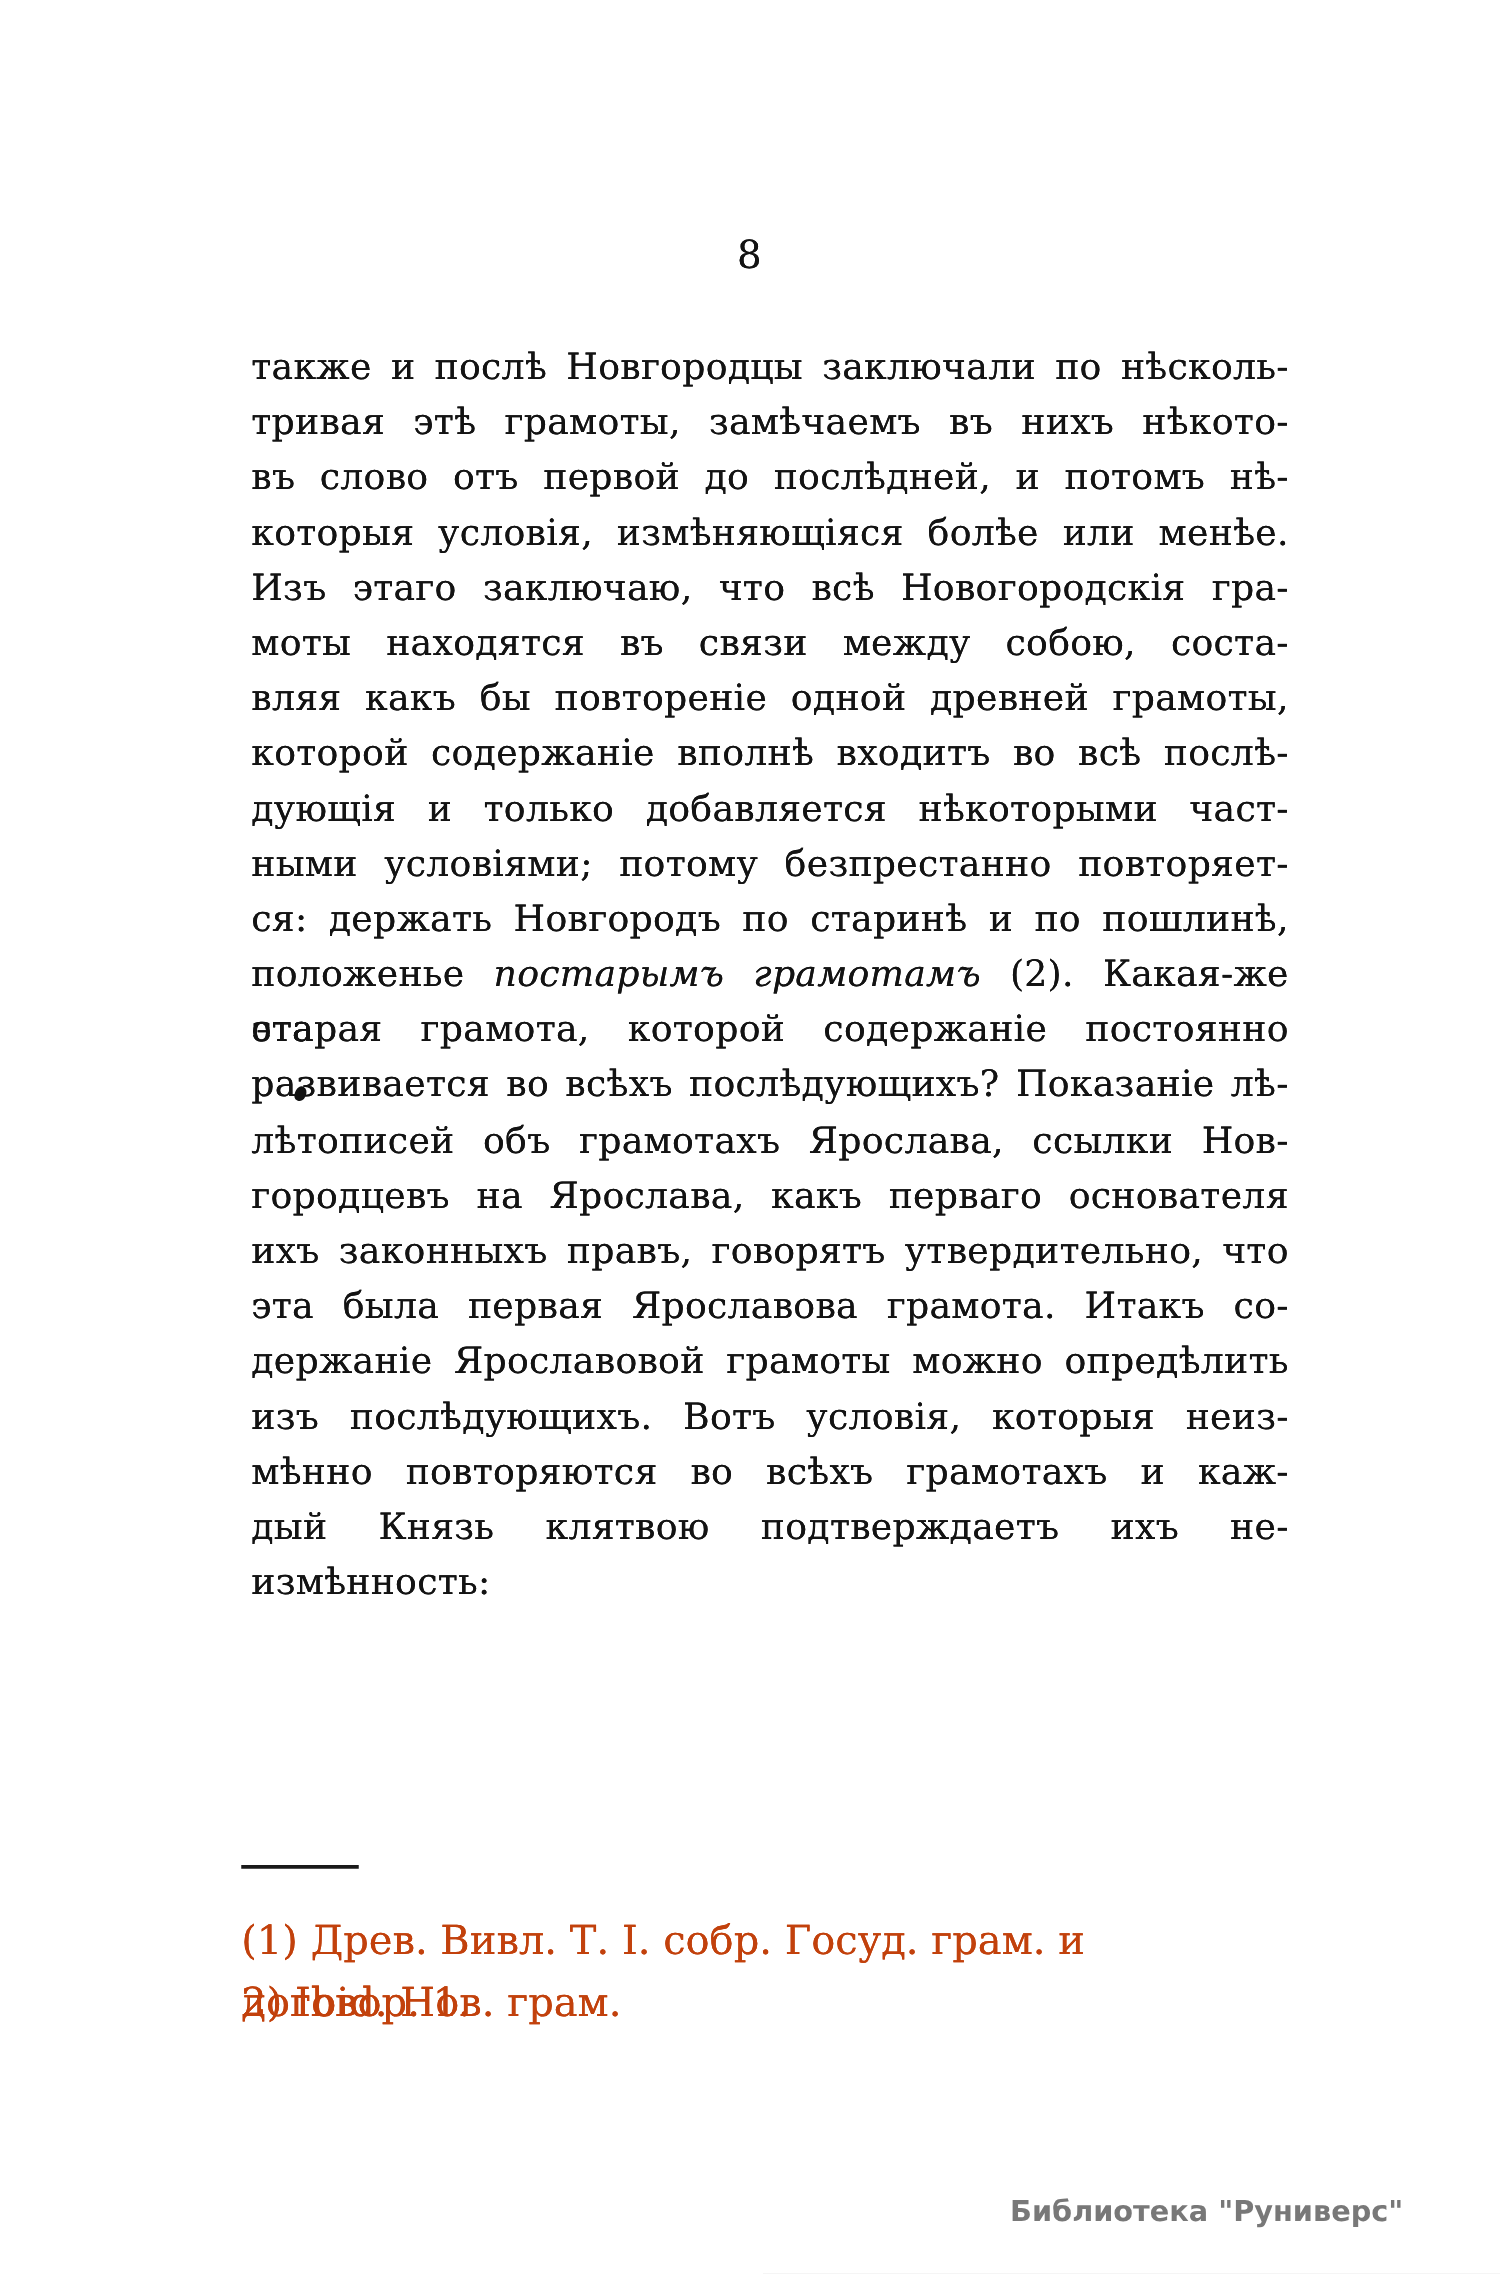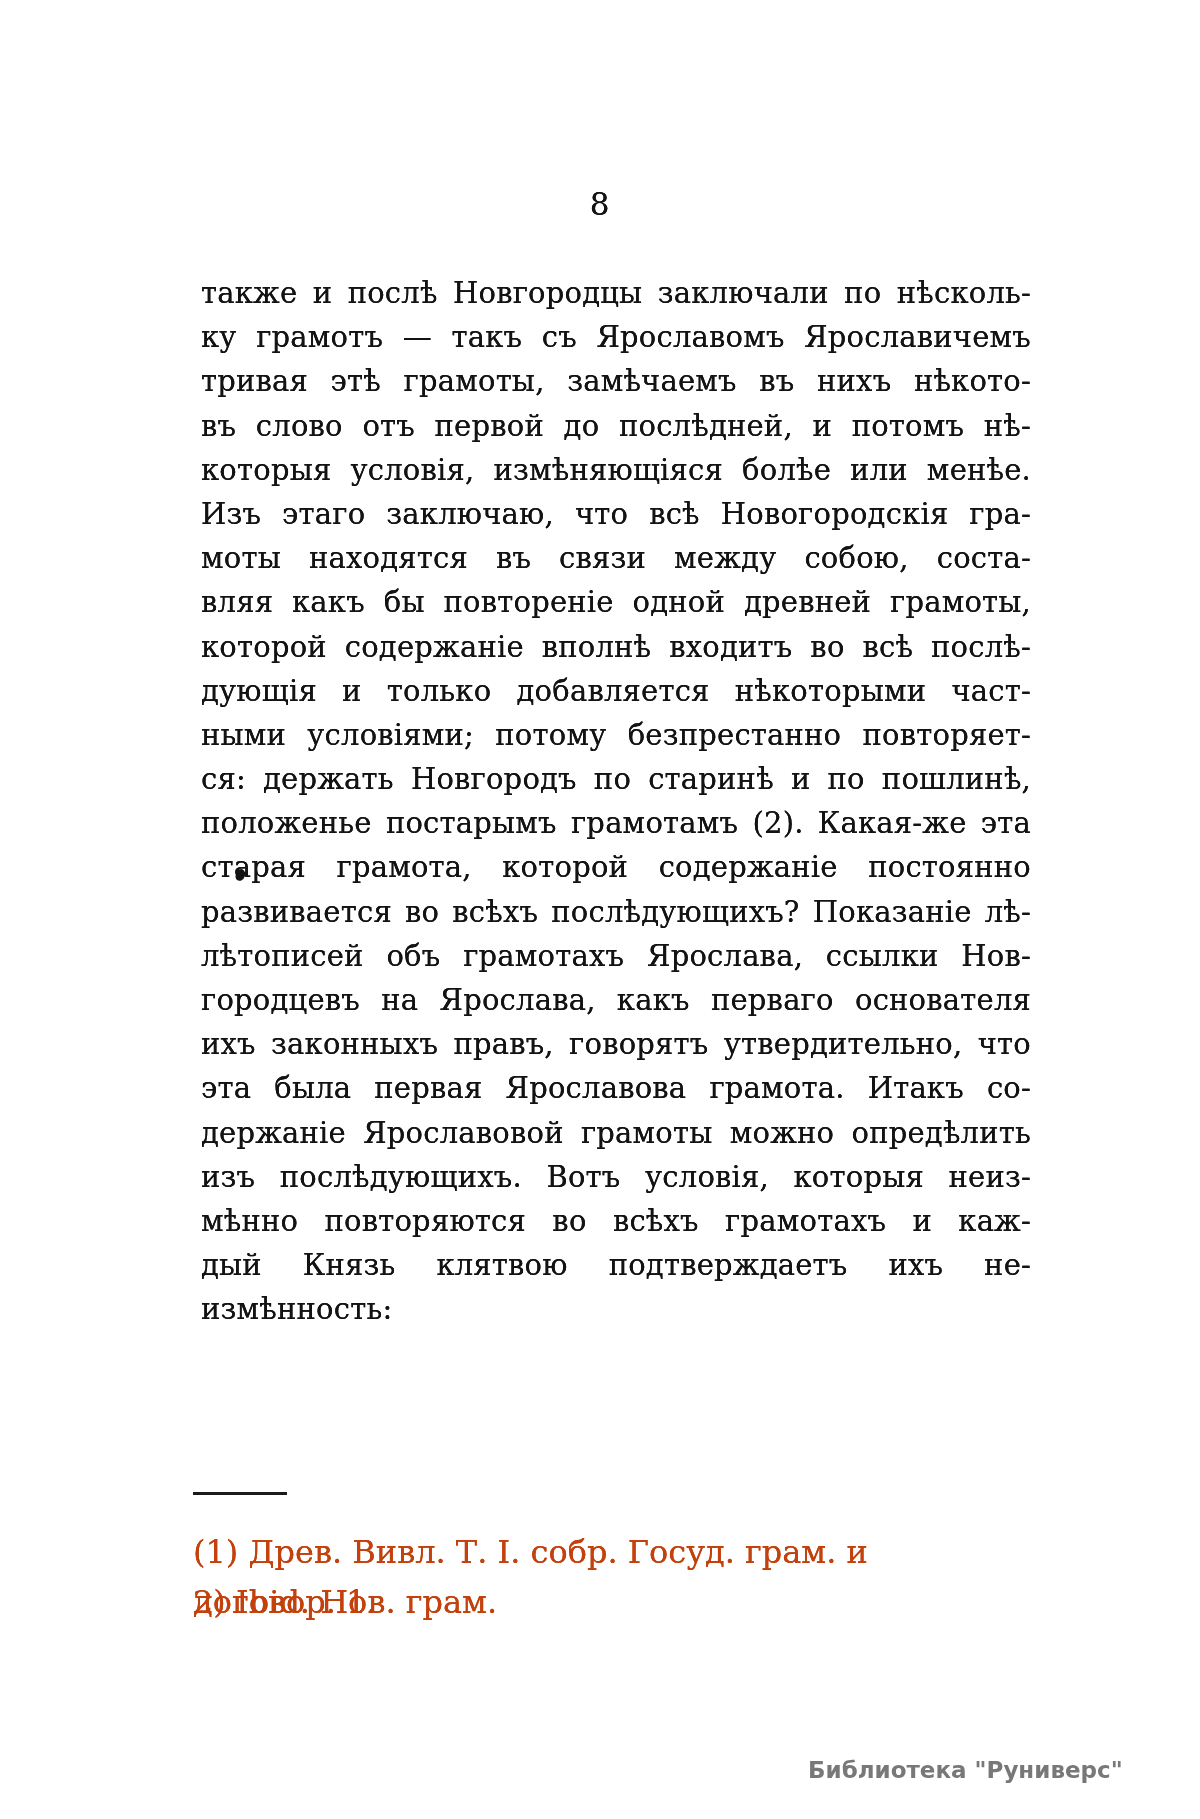--- a/index.html
+++ b/index.html
@@ -36,21 +36,21 @@
     white-space: normal;
     text-align: justify;
     text-align-last: justify;
     text-shadow: 0 0 0.5px currentColor;
     letter-spacing: 0.2px;
   }
   .line.no-just {
     text-align: left;
     text-align-last: left;
   }
-  .line .it { }
+  .line .it { font-style: italic; }
   .footnote-rule {
     position: absolute;
     left: 193px;
     top: 1492px;
     width: 94px;
     height: 3px;
     background: #1a1a1a;
   }
   .footnotes {
     position: absolute;
@@ -87,21 +87,20 @@
 </style>
 </head>
 <body>
 
 <div class="page" style="background: rgb(255, 255, 255); color: rgb(19, 19, 19);">
 
   <div class="page-number">8</div>
 
   <div class="body-text">
       <div class="line"><span>также и послѣ Новгородцы заключали по нѣсколь-</span></div>
-      <div class="line"><span>ку грамотъ — такъ съ Ярославомъ Ярославичемъ</span></div>
       <div class="line"><span>тривая этѣ грамоты, замѣчаемъ въ нихъ нѣкото-</span></div>
       <div class="line"><span>въ слово отъ первой до послѣдней, и потомъ нѣ-</span></div>
       <div class="line"><span>которыя условія, измѣняющіяся болѣе или менѣе.</span></div>
       <div class="line"><span>Изъ этаго заключаю, что всѣ Новогородскія гра-</span></div>
       <div class="line"><span>моты находятся въ связи между собою, соста-</span></div>
       <div class="line"><span>вляя какъ бы повтореніе одной древней грамоты,</span></div>
       <div class="line"><span>которой содержаніе вполнѣ входитъ во всѣ послѣ-</span></div>
       <div class="line"><span>дующія и только добавляется нѣкоторыми част-</span></div>
       <div class="line"><span>ными условіями; потому безпрестанно повторяет-</span></div>
       <div class="line"><span>ся: держать Новгородъ по старинѣ и по пошлинѣ,</span></div>

